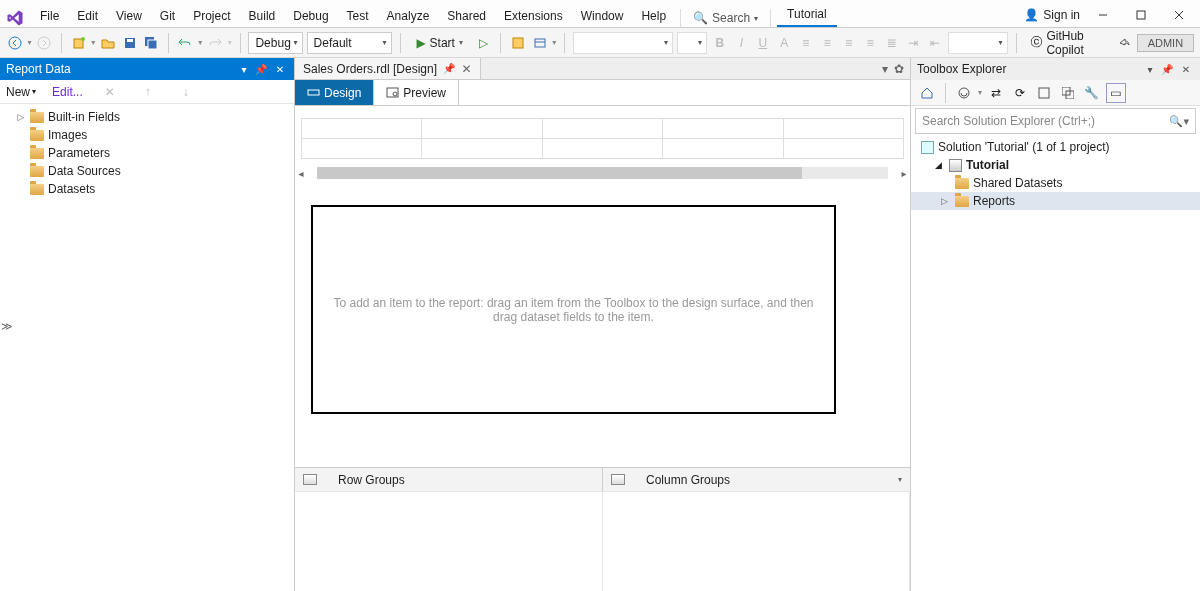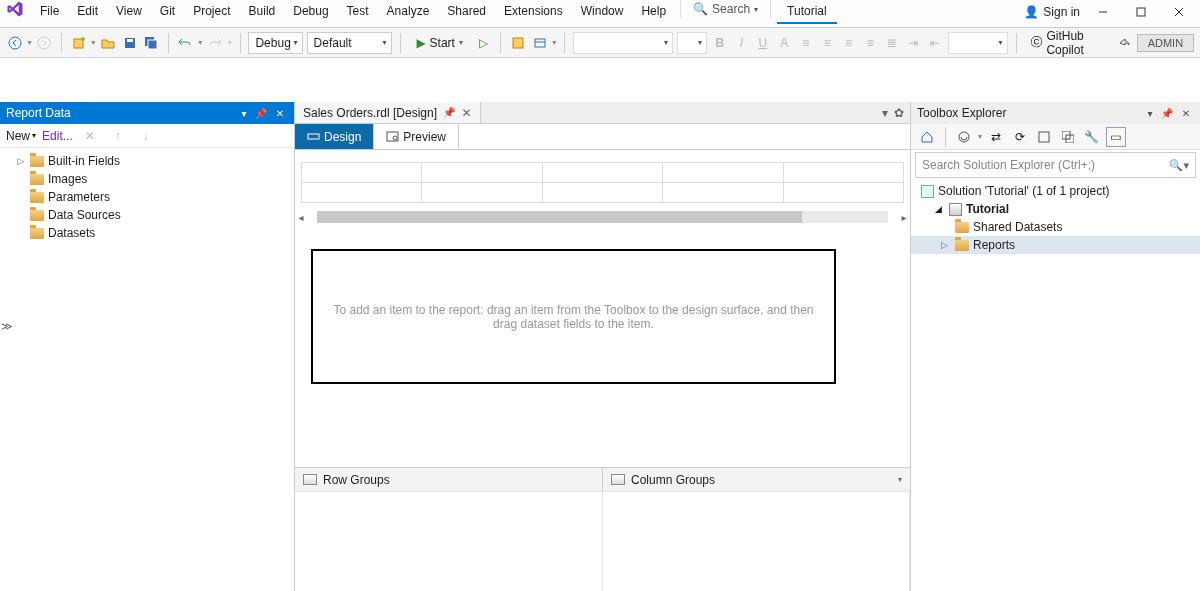--- a/index.html
+++ b/index.html
@@ -1,19 +1,19 @@
 <!DOCTYPE html>
 <html><head>
 <meta charset="utf-8">
 <style>
 * { box-sizing: border-box; margin: 0; padding: 0; font-family: "Segoe UI", Tahoma, sans-serif; font-size: 12px; }
 body { background: #fff; width: 1200px; height: 591px; overflow: hidden; display: flex; flex-direction: column; color: #1e1e1e; }
 
 
-.titlebar { height: 28px; display: flex; align-items: flex-start; padding: 0 6px; border-bottom: 1px solid #ccc; background: #fdfdfd; }
+.titlebar { height: 28px; display: flex; align-items: flex-end; padding: 0 6px; border-bottom: 1px solid #ccc; background: #fdfdfd; }
 .vs-logo { width: 18px; height: 18px; margin-right: 8px; }
 .menus { display: flex; gap: 2px; }
 .menu-item { padding: 4px 8px; cursor: default; }
 .menu-sep { width: 1px; height: 18px; background: #ddd; margin: 0 6px; }
 .search-box { display: flex; align-items: center; gap: 4px; padding: 2px 6px; color: #555; }
 .tutorial-tab { padding: 4px 10px; border-bottom: 2px solid #0078d4; }
 .title-right { margin-left: auto; display: flex; align-items: center; gap: 8px; }
 .win-btn { width: 30px; height: 24px; display: flex; align-items: center; justify-content: center; }
 
 
@@ -21,32 +21,32 @@
 .tb-btn { width: 22px; height: 22px; display: flex; align-items: center; justify-content: center; }
 .tb-sep { width: 1px; height: 20px; background: #ccc; margin: 0 4px; }
 .tb-combo { height: 22px; border: 1px solid #ccc; background: #fff; padding: 0 18px 0 6px; display: flex; align-items: center; position: relative; min-width: 50px; }
 .tb-combo::after { content: "▾"; position: absolute; right: 4px; font-size: 8px; color: #555; }
 .start-btn { display: flex; align-items: center; gap: 4px; padding: 0 8px; height: 22px; }
 .play-icon { color: #388a34; }
 .admin-btn { background: #e5e5e5; border: 1px solid #bbb; padding: 2px 10px; font-size: 11px; color: #555; margin-left: auto; }
 .toolbar-disabled { color: #bbb; }
 
 
-.body-row { flex: 1; display: flex; min-height: 0; margin-top: 44px; }
+.body-row { flex: 1; display: flex; min-height: 0; }
 
 
 .panel { display: flex; flex-direction: column; border-right: 1px solid #ccc; }
 .panel-header { background: #0078d4; color: #fff; height: 22px; display: flex; align-items: center; padding: 0 6px; font-size: 12px; }
 .panel-header .hdr-btns { margin-left: auto; display: flex; gap: 2px; }
 .hdr-btn { width: 16px; height: 16px; display: flex; align-items: center; justify-content: center; font-size: 10px; }
 .panel-header.light { background: #eee; color: #1e1e1e; }
 
 
 .report-data { width: 295px; }
-.rd-toolbar { height: 24px; display: flex; align-items: center; gap: 6px; padding: 0 6px; border-bottom: 1px solid #e5e5e5; }
+.rd-toolbar { height: 24px; display: flex; align-items: center; gap: 16px; padding: 0 6px; border-bottom: 1px solid #e5e5e5; }
 .rd-toolbar .new-btn { display: flex; align-items: center; gap: 2px; }
 .tree { padding: 4px 0; overflow: auto; flex: 1; }
 .tree-item { display: flex; align-items: center; height: 18px; padding-left: 16px; gap: 4px; }
 .tree-item.child { padding-left: 30px; }
 .tree-caret { width: 10px; text-align: center; color: #666; font-size: 9px; }
 .folder-icon { width: 14px; height: 11px; background: linear-gradient(#f5cf87,#e0a642); border-radius: 1px; position: relative; }
 .folder-icon::before { content: ""; position: absolute; top: -3px; left: 0; width: 6px; height: 3px; background: #e0a642; border-radius: 1px 1px 0 0; }
 
 
 .center { flex: 1; display: flex; flex-direction: column; background: #f5f5f5; }
@@ -59,23 +59,23 @@
 .dtab { display: flex; align-items: center; gap: 4px; padding: 0 12px; border-right: 1px solid #ccc; cursor: default; }
 .dtab.active { background: #0d6aa8; color: #fff; }
 .design-surface { flex: 1; display: flex; flex-direction: column; overflow: hidden; background: #fff; }
 .ds-grid-area { padding: 12px 6px 2px 6px; }
 .ds-grid { width: 100%; border-collapse: collapse; }
 .ds-grid td { border: 1px solid #ddd; height: 20px; }
 .ds-scroll { height: 16px; display: flex; align-items: center; margin: 4px 0; }
 .ds-scroll-track { flex: 1; height: 12px; background: #e9e9e9; margin: 0 10px; }
 .ds-arrow { width: 12px; color: #666; text-align: center; font-size: 10px; }
 .ds-canvas-wrap { flex: 1; padding: 20px 10px 10px 16px; }
-.ds-canvas { width: 525px; height: 135px; border: 2px solid #000; display: flex; align-items: center; justify-content: center; color: #999; font-size: 11px; padding: 10px; text-align: center; }
+.ds-canvas { width: 525px; height: 209px; border: 2px solid #000; display: flex; align-items: center; justify-content: center; color: #999; font-size: 11px; padding: 10px; text-align: center; }
 .groups-bar { height: 24px; display: flex; border-top: 1px solid #ccc; background: #f3f3f3; }
-.group-half { flex: 1; display: flex; align-items: center; gap: 6px; padding: 0 8px; border-right: 1px solid #ccc; }
+.group-half { flex: 1; display: flex; align-items: center; gap: 21px; padding: 0 8px; border-right: 1px solid #ccc; }
 .group-half:last-child { border-right: none; justify-content: flex-start; }
 .group-icon { width: 14px; height: 11px; border: 1px solid #888; background: linear-gradient(#fff,#ddd); display: inline-block; }
 .group-arrow { margin-left: auto; font-size: 8px; color: #666; }
 .groups-body { height: 100px; background: #fff; border-top: 1px solid #e5e5e5; display: flex; }
 .groups-body > div { flex: 1; border-right: 1px solid #e5e5e5; }
 
 
 .sol-exp { width: 290px; border-left: 1px solid #ccc; border-right: none; }
 .se-toolbar { height: 26px; display: flex; align-items: center; gap: 4px; padding: 0 6px; border-bottom: 1px solid #e0e0e0; background: #f7f7f7; }
 .se-toolbar .tb-btn { width: 20px; height: 20px; }

